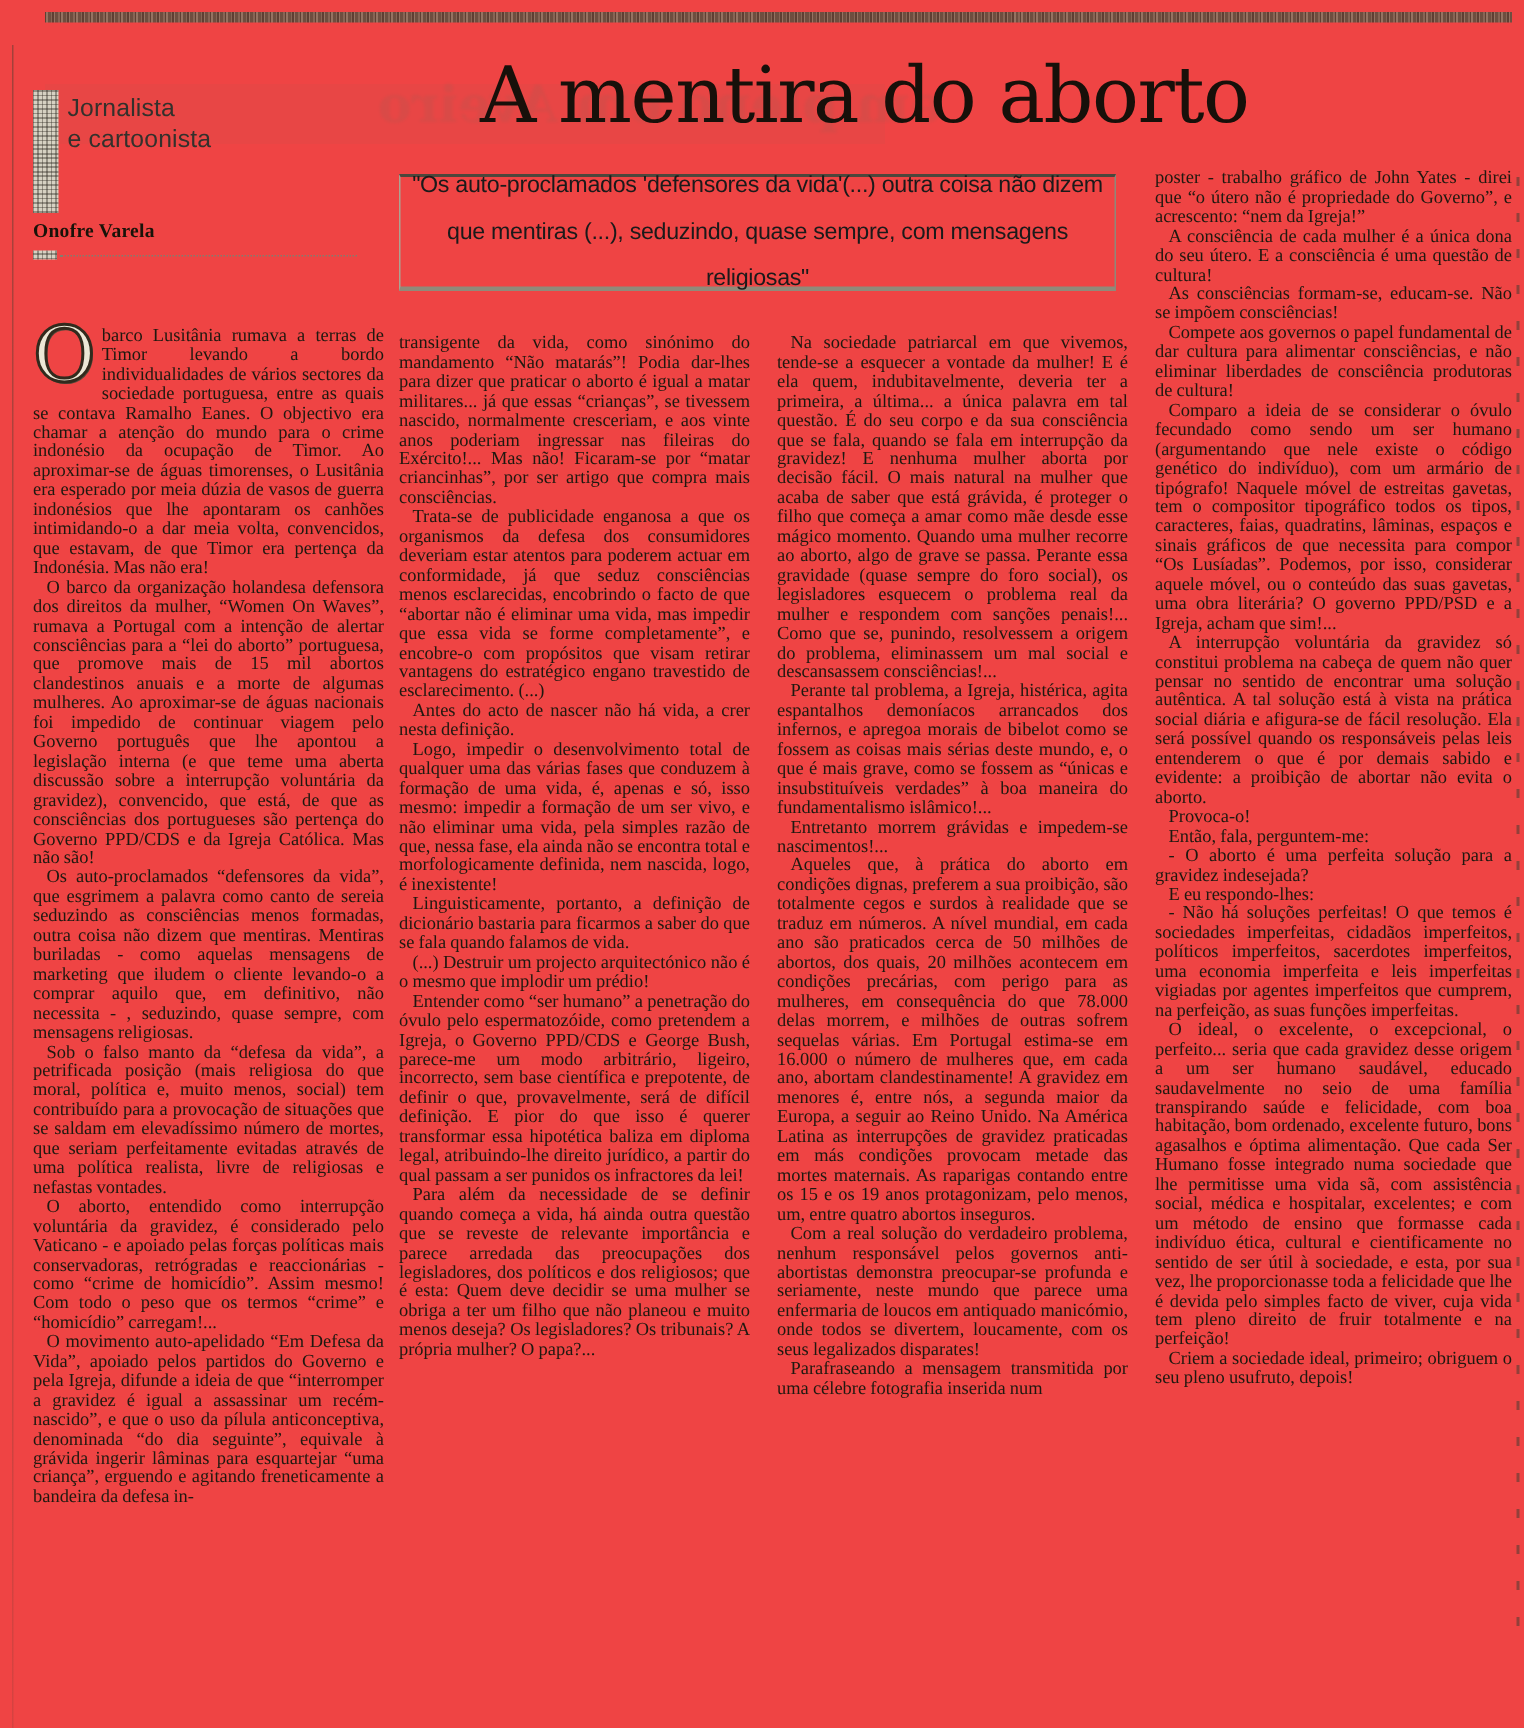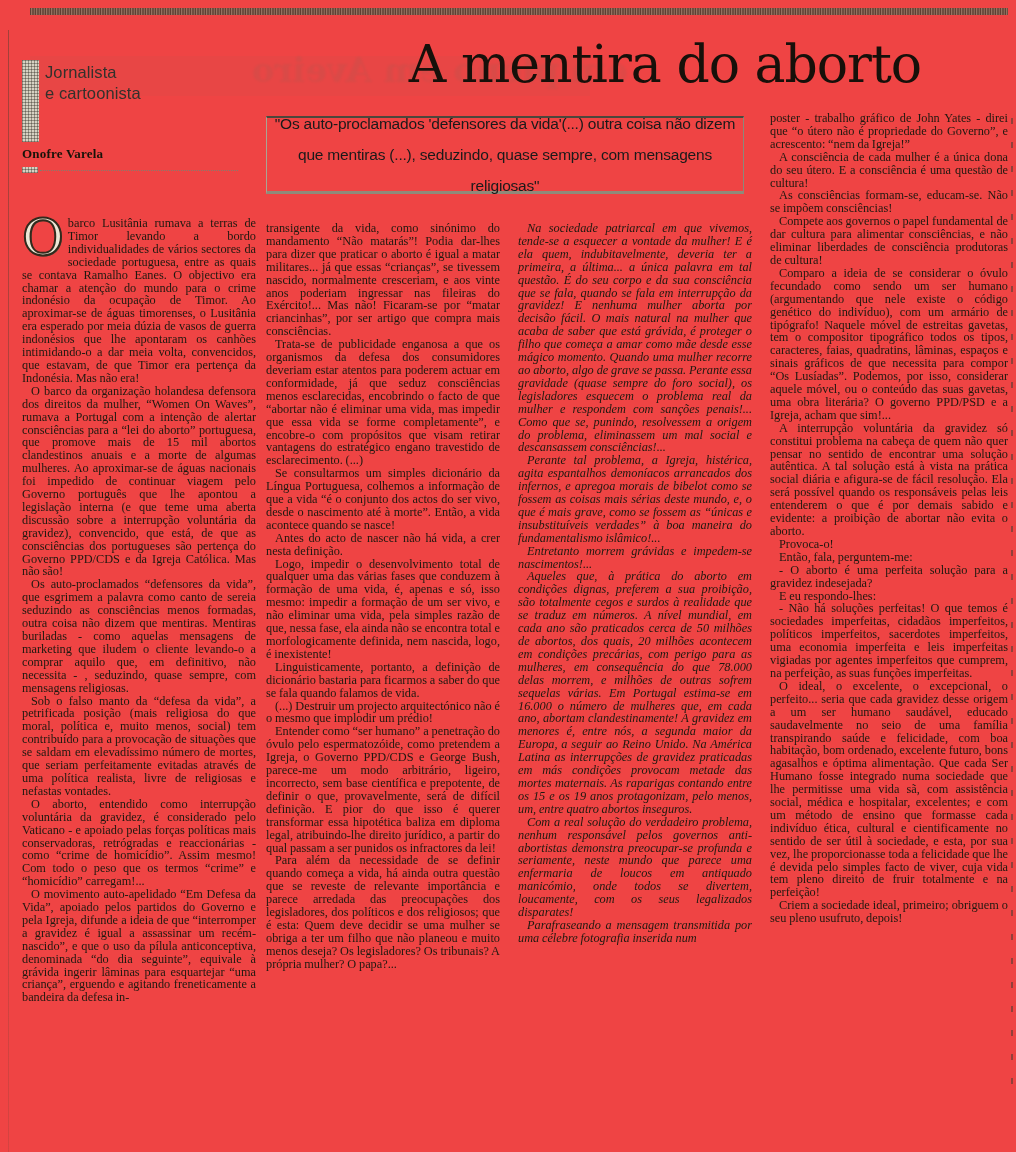--- a/index.html
+++ b/index.html
@@ -43,21 +43,21 @@
   }
   .author{
     position:absolute;left:22px;top:146px;
     font-size:13px;font-weight:bold;color:#181309;letter-spacing:.2px;
   }
   .author-chip{position:absolute;left:22px;top:167px;width:16px;height:6px;}
   .author-rule{position:absolute;left:40px;top:170px;width:198px;border-top:1px dotted #837d6e;}
   .headline{
     position:absolute;left:320px;top:34px;width:690px;height:66px;
     font-family:"DejaVu Serif",serif;font-size:52px;font-weight:500;
-    color:#17100a;text-align:center;letter-spacing:-1px;white-space:nowrap;
+    color:#17100a;text-align:left;letter-spacing:-1px;white-space:nowrap;
   }
   .quote-box{
     position:absolute;left:266px;top:116px;width:478px;height:78px;
     border-top:2px solid #4c473c;
     border-right:1px solid #8d887a;
     border-left:1px solid #aaa493;
     border-bottom:3px solid #908a7a;
     box-sizing:border-box;
     display:flex;flex-direction:column;justify-content:center;
   }
@@ -76,21 +76,21 @@
     float:left;
     font-family:"DejaVu Serif",serif;
     font-size:51px;line-height:39px;
     padding:1px 4px 0 0;
     color:#ece7d6;
     -webkit-text-stroke:2px #322a1d;
     text-shadow:1px 1px 0 #55493a;
   }
   #col1{left:22px;top:217px;}
   #col2{left:266px;top:222px;}
-  #col3{left:518px;top:222px;font-style:italic;}
+  #col3{left:518px;top:222px;}
   #col4{left:770px;top:112px;width:238px;}
   .bleed-band{
     position:absolute;left:30px;top:56px;width:560px;height:40px;
     background:rgba(110,118,100,.05);pointer-events:none;
   }
 </style>
 </head>
 <body>
 
 <div class="page">
@@ -121,21 +121,20 @@
         <p><span class="dropcap">O</span>barco Lusitânia rumava a terras de Timor levando a bordo individualidades de vários sectores da sociedade portuguesa, entre as quais se contava Ramalho Eanes. O objectivo era chamar a atenção do mundo para o crime indonésio da ocupação de Timor.  Ao aproximar-se de águas timorenses, o Lusitânia era esperado por meia dúzia de vasos de guerra indonésios que lhe apontaram os canhões intimidando-o a dar meia volta, convencidos, que estavam, de que Timor era pertença da Indonésia. Mas não era!</p>
         <p class="indent">O barco da organização holandesa defensora dos direitos da mulher, “Women On Waves”, rumava a Portugal com a intenção de alertar consciências para a “lei do aborto” portuguesa, que promove mais de 15 mil abortos clandestinos anuais e a morte de algumas mulheres. Ao aproximar-se de águas nacionais foi impedido de continuar viagem pelo Governo português que lhe apontou a legislação interna (e que teme uma aberta discussão sobre a interrupção voluntária da gravidez), convencido, que está, de que as consciências dos portugueses são pertença do Governo PPD/CDS e da Igreja Católica. Mas não são!</p>
         <p class="indent">Os auto-proclamados “defensores da vida”, que esgrimem a palavra como canto de sereia seduzindo as consciências menos formadas, outra coisa não dizem que mentiras. Mentiras buriladas - como aquelas mensagens de marketing que iludem o cliente levando-o a comprar aquilo que, em definitivo, não necessita - , seduzindo, quase sempre, com mensagens religiosas.</p>
         <p class="indent">Sob o falso manto da “defesa da vida”, a petrificada posição (mais religiosa do que moral, política e, muito menos, social) tem contribuído para a provocação de situações que se saldam em elevadíssimo número de mortes, que seriam perfeitamente evitadas através de uma política realista, livre de religiosas e nefastas vontades.</p>
         <p class="indent">O aborto, entendido como interrupção voluntária da gravidez, é considerado pelo Vaticano - e apoiado pelas forças políticas mais conservadoras, retrógradas e reaccionárias - como “crime de homicídio”. Assim mesmo! Com todo o peso que os termos “crime” e “homicídio” carregam!...</p>
         <p class="indent">O movimento auto-apelidado “Em Defesa da Vida”, apoiado pelos partidos do Governo e pela Igreja, difunde a ideia de que “interromper a gravidez é igual a assassinar um recém-nascido”, e que o uso da pílula anticonceptiva, denominada “do dia seguinte”, equivale à grávida ingerir lâminas para esquartejar “uma criança”, erguendo e agitando freneticamente a bandeira da defesa in-</p>
       </div>
     <div class="col" id="col2">
         <p>transigente da vida, como sinónimo do mandamento “Não matarás”!  Podia dar-lhes para dizer que praticar o aborto é igual a matar militares... já que essas “crianças”, se tivessem nascido, normalmente cresceriam, e aos vinte anos poderiam ingressar nas fileiras do Exército!... Mas não! Ficaram-se por “matar criancinhas”, por ser artigo que compra mais consciências.</p>
         <p class="indent">Trata-se de publicidade enganosa a que os organismos da defesa dos consumidores deveriam estar atentos para poderem actuar em conformidade, já que seduz consciências menos esclarecidas, encobrindo o facto de que “abortar não é eliminar uma vida, mas impedir que essa vida se forme completamente”, e encobre-o com propósitos que visam retirar vantagens do estratégico engano travestido de esclarecimento. (...)</p>
-        <p class="indent">Se consultarmos um simples dicionário da Língua Portuguesa, colhemos a informação de que a vida “é o conjunto dos actos do ser vivo, desde o nascimento até à morte”. Então, a vida acontece quando se nasce!</p>
         <p class="indent">Antes do acto de nascer não há vida, a crer nesta definição.</p>
         <p class="indent">Logo, impedir o desenvolvimento total de qualquer uma das várias fases que conduzem à formação de uma vida, é, apenas e só, isso mesmo: impedir a formação de um ser vivo, e não eliminar uma vida, pela simples razão de que, nessa fase, ela ainda não se encontra total e morfologicamente definida, nem nascida, logo, é inexistente!</p>
         <p class="indent">Linguisticamente, portanto, a definição de dicionário bastaria para ficarmos a saber do que se fala quando falamos de vida.</p>
         <p class="indent">(...) Destruir um projecto arquitectónico não é o mesmo que implodir um prédio!</p>
         <p class="indent">Entender como “ser humano” a penetração do óvulo pelo espermatozóide, como pretendem a Igreja, o Governo PPD/CDS e George Bush, parece-me um modo arbitrário, ligeiro, incorrecto, sem base científica e prepotente, de definir o que, provavelmente, será de difícil definição. E pior do que isso é querer transformar essa hipotética baliza em diploma legal, atribuindo-lhe direito jurídico, a partir do qual passam a ser punidos os infractores da lei!</p>
         <p class="indent">Para além da necessidade de se definir quando começa a vida, há ainda outra questão que se reveste de relevante importância e parece arredada das preocupações dos legisladores, dos políticos e dos religiosos; que é esta: Quem deve decidir se uma mulher se obriga a ter um filho que não planeou e muito menos deseja? Os legisladores? Os tribunais? A própria mulher? O papa?...</p>
       </div>
     <div class="col" id="col3">
         <p class="indent">Na sociedade patriarcal em que vivemos, tende-se a esquecer a vontade da mulher! E é ela quem, indubitavelmente, deveria ter a primeira, a última... a única palavra em tal questão. É do seu corpo e da sua consciência que se fala, quando se fala em interrupção da gravidez! E nenhuma mulher aborta por decisão fácil. O mais natural na mulher que acaba de saber que está grávida, é proteger o filho que começa a amar como mãe desde esse mágico momento. Quando uma mulher recorre ao aborto, algo de grave se passa. Perante essa gravidade (quase sempre do foro social), os legisladores esquecem o problema real da mulher e respondem com sanções penais!... Como que se, punindo, resolvessem a origem do problema, eliminassem um mal social e descansassem consciências!...</p>
         <p class="indent">Perante tal problema, a Igreja, histérica, agita espantalhos demoníacos arrancados dos infernos, e apregoa morais de bibelot como se fossem as coisas mais sérias deste mundo, e, o que é mais grave, como se fossem as “únicas e insubstituíveis verdades” à boa maneira do fundamentalismo islâmico!...</p>

